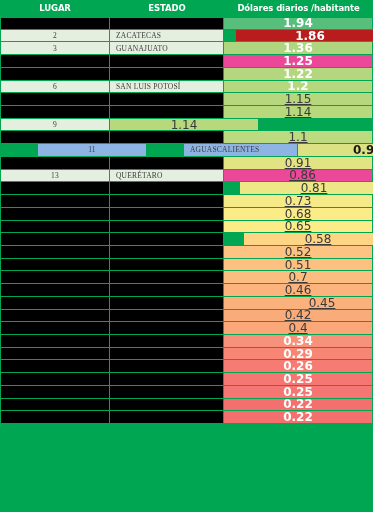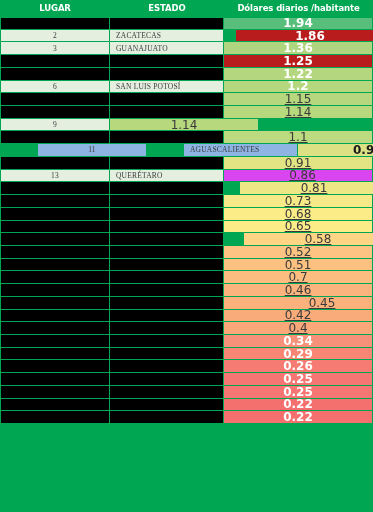--- a/index.html
+++ b/index.html
@@ -123,21 +123,21 @@
         <div class="cell valor v-light" style="background: #b91c1c; margin-left: 12px;">1.86</div>
       </div>
       <div class="data-row">
         <div class="cell lugar fill-plain">3</div>
         <div class="cell estado fill-plain">GUANAJUATO</div>
         <div class="cell valor v-light" style="background: rgb(175, 213, 126);">1.36</div>
       </div>
       <div class="data-row">
         <div class="cell lugar fill-hidden"></div>
         <div class="cell estado fill-hidden"></div>
-        <div class="cell valor v-light" style="background: #b91c1c;">1.25</div>
+        <div class="cell valor v-light" style="background: #ec4899;">1.25</div>
       </div>
       <div class="data-row">
         <div class="cell lugar fill-hidden"></div>
         <div class="cell estado fill-hidden"></div>
         <div class="cell valor v-light" style="background: rgb(180, 214, 126);">1.22</div>
       </div>
       <div class="data-row">
         <div class="cell lugar fill-plain">6</div>
         <div class="cell estado fill-plain">SAN LUIS POTOSÍ</div>
         <div class="cell valor v-light" style="background: rgb(181, 215, 126);">1.2</div>
@@ -167,21 +167,21 @@
         <div class="cell valor v-boldd" style="background: rgb(220, 226, 131);">0.961</div>
       </div>
       <div class="data-row">
         <div class="cell lugar fill-hidden"></div>
         <div class="cell estado fill-hidden"></div>
         <div class="cell valor v-dark" style="background: rgb(226, 228, 132);">0.91</div>
       </div>
       <div class="data-row">
         <div class="cell lugar fill-plain">13</div>
         <div class="cell estado fill-plain">QUERÉTARO</div>
-        <div class="cell valor v-dark" style="background: #d946ef; padding-left: 9px;">0.86</div>
+        <div class="cell valor v-dark" style="background: #ec4899; padding-left: 9px;">0.86</div>
       </div>
       <div class="data-row">
         <div class="cell lugar fill-hidden"></div>
         <div class="cell estado fill-hidden"></div>
         <div class="cell valor v-dark" style="background: rgb(237, 231, 134); margin-left: 16px;">0.81</div>
       </div>
       <div class="data-row">
         <div class="cell lugar fill-hidden"></div>
         <div class="cell estado fill-hidden"></div>
         <div class="cell valor v-dark" style="background: rgb(245, 234, 135);">0.73</div>

